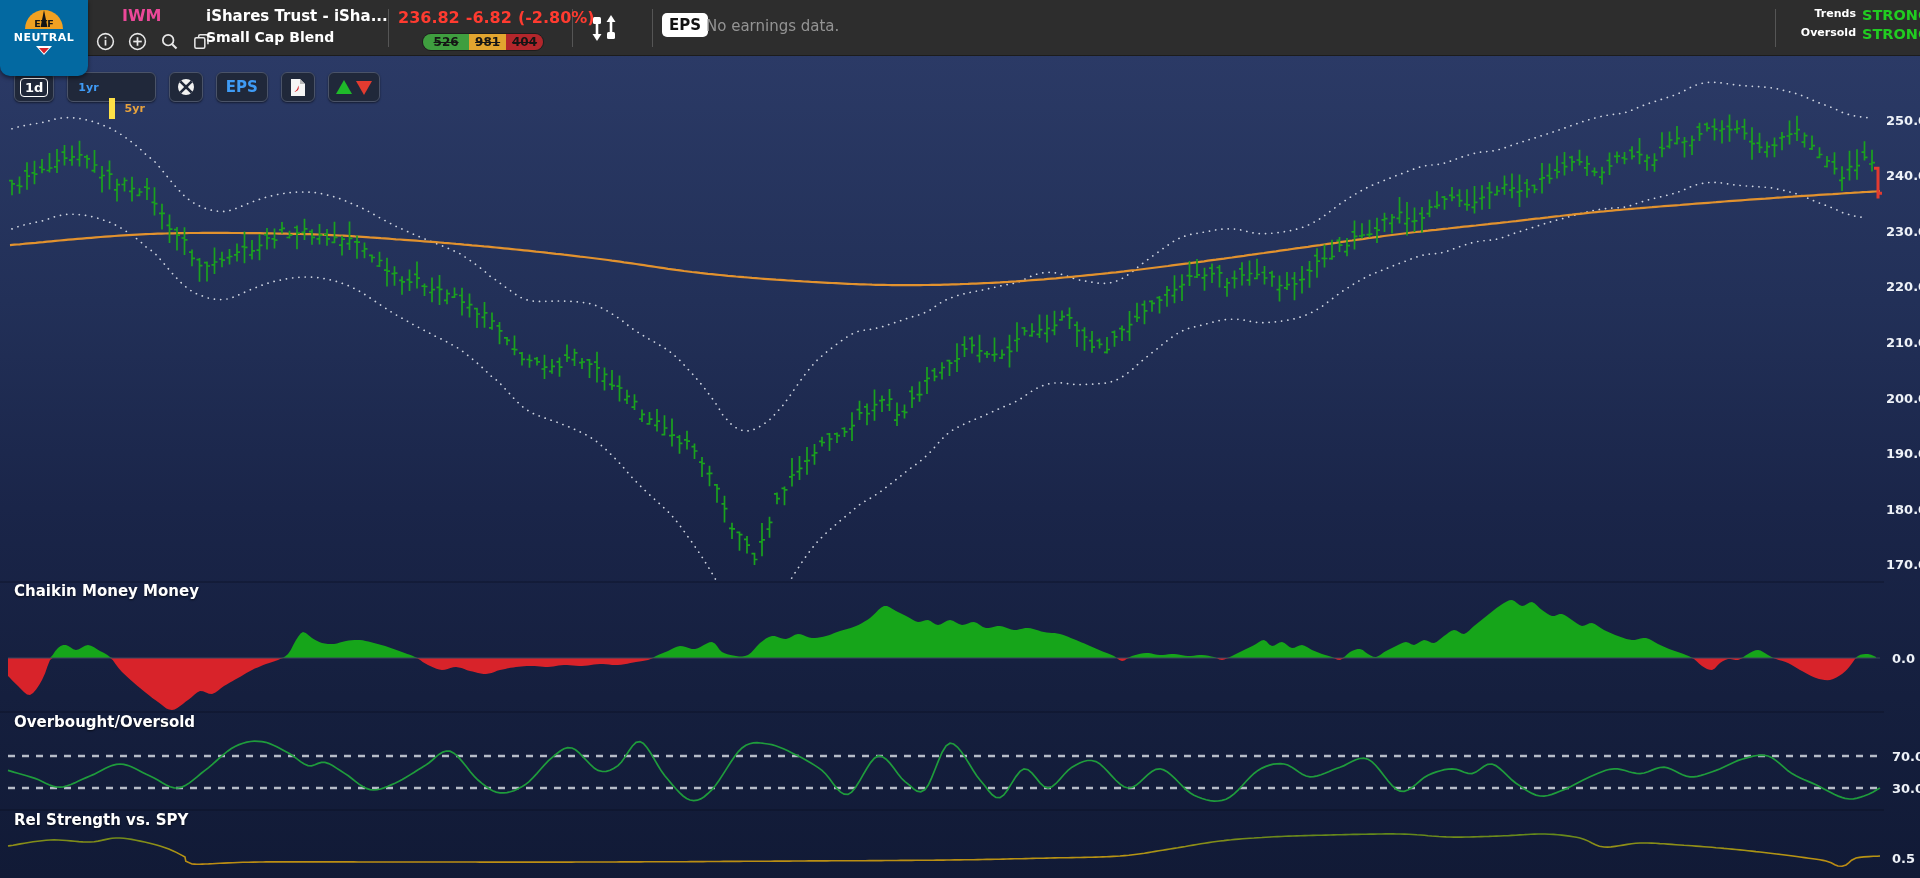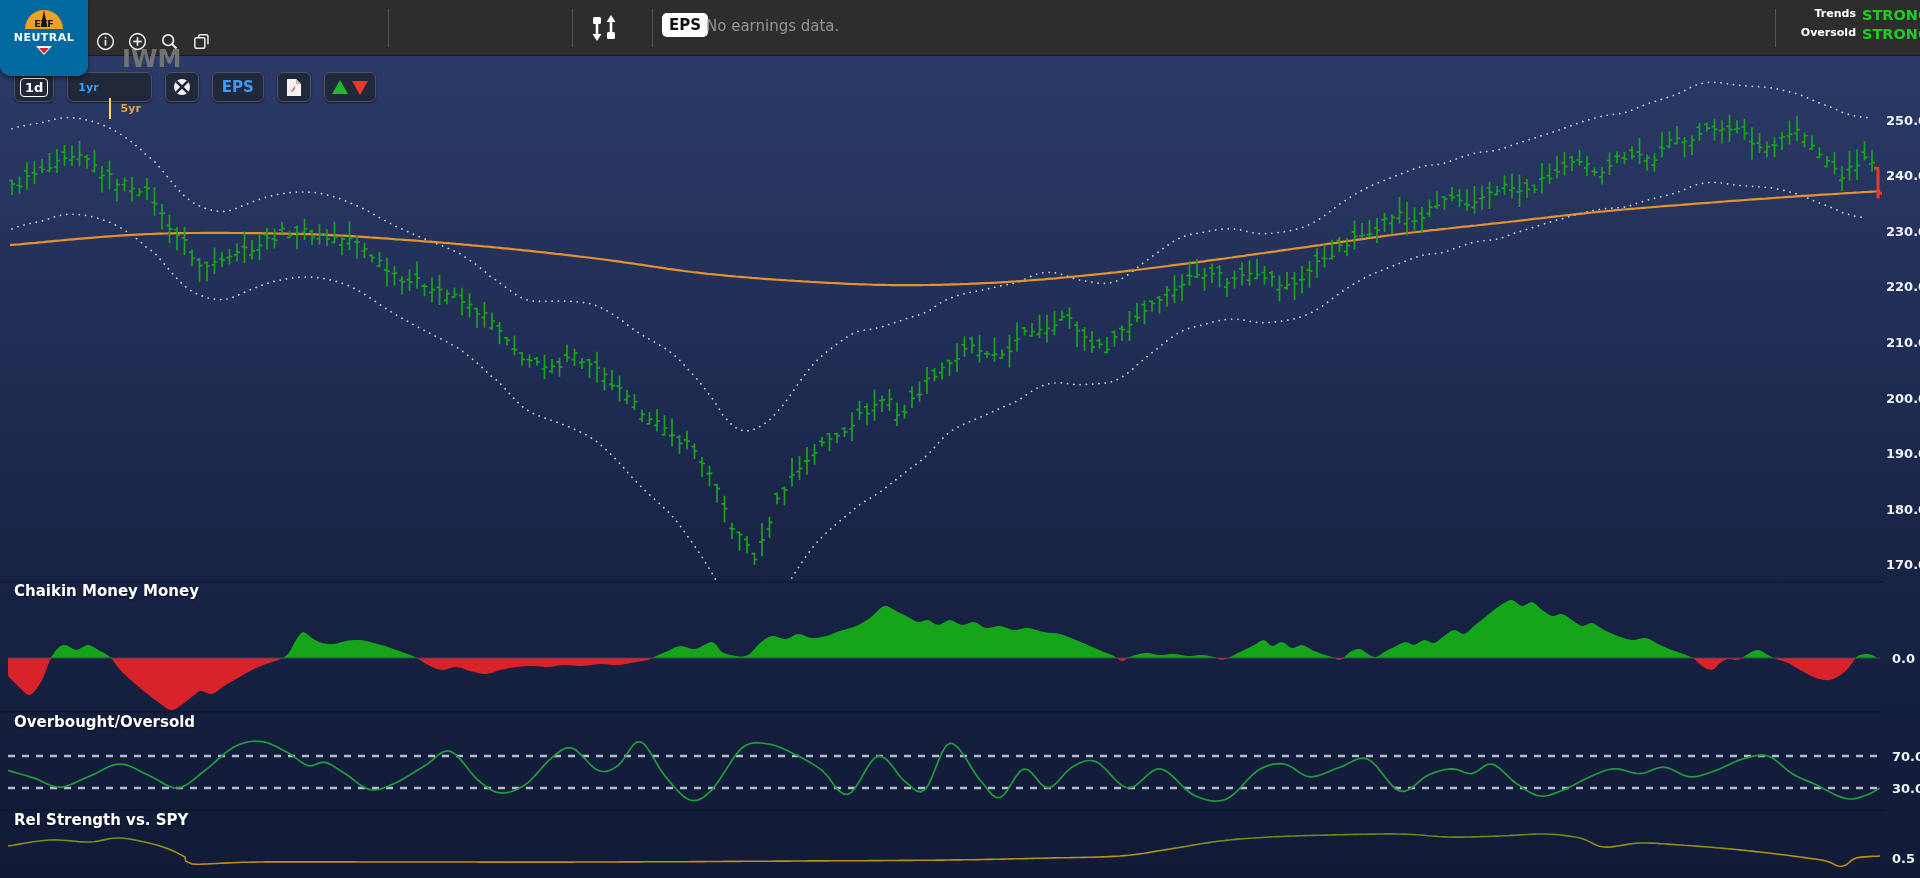--- a/index.html
+++ b/index.html
@@ -8,21 +8,21 @@
   .stage{position:absolute;top:0;left:0;width:1920px;height:878px;}
   #chart{position:absolute;top:0;left:0;}
 
   
   .hdr{position:absolute;top:0;left:0;width:1920px;height:55px;background:#2d2d2d;
        border-bottom:1px solid #1c1c1c;z-index:5;}
   .etfcell{position:absolute;top:0;left:0;width:88px;height:70px;background:#0369a1;
        border-radius:0 0 10px 10px;z-index:7;display:flex;flex-direction:column;
        align-items:center;padding-top:6px;box-shadow:0 2px 4px rgba(0,0,0,.5);}
   .rating{color:#fff;font-weight:bold;font-size:11px;letter-spacing:.5px;margin-top:1px;}
-  .ticker{position:absolute;left:122px;top:6px;color:#737373;font-weight:bold;font-size:24px;z-index:6;margin-top:39px;}
+  .ticker{position:absolute;left:122px;top:6px;color:#ec4899;font-weight:bold;font-size:16px;z-index:6;}
   .hicons{position:absolute;left:96px;top:32px;display:flex;gap:13px;z-index:6;}
   .hicon{width:19px;height:19px;display:flex;align-items:center;justify-content:center;cursor:pointer;}
   .namecol{position:absolute;left:206px;top:7px;z-index:6;}
   .fundname{color:#fff;font-weight:bold;font-size:15px;}
   .fundsub{color:#fff;font-weight:bold;font-size:14px;margin-top:4px;}
   .vdiv{position:absolute;top:9px;width:1px;height:38px;background:#555;z-index:6;}
   .pricecol{position:absolute;left:398px;top:8px;z-index:6;}
   .priceline{font-weight:bold;font-size:16px;color:#ff3b30;white-space:nowrap;}
   .priceline span{margin-right:6px;}
   .pill{display:flex;width:120px;height:16px;border-radius:9px;overflow:hidden;margin:6px 0 0 24px;
@@ -41,21 +41,21 @@
 
   
   .tbar{position:absolute;left:14px;top:72px;display:flex;gap:13px;z-index:4;align-items:center;}
   .tbtn{background:#20283a;border:1px solid #4a5368;border-radius:6px;height:28px;
         display:flex;align-items:center;justify-content:center;cursor:pointer;
         box-shadow:0 1px 2px rgba(0,0,0,.5);color:#fff;}
   .key1d{border:1.5px solid #fff;border-radius:4px;padding:0 4px;font-weight:bold;font-size:13px;
         margin:0 5px;line-height:17px;}
   .seg{display:flex;padding:0;}
   .segitem{padding:4px 10px;font-weight:bold;font-size:11px;}
-  .segitem + .segitem{border-left:2px solid #fde047;margin-top:42px;}
+  .segitem + .segitem{border-left:6px solid #fde047;margin-top:42px;}
   .blue{color:#3f9bf5;}
   .orange{color:#e8a33d;}
   .epsbtn{padding:0 9px;font-weight:bold;font-size:15px;color:#3f9bf5;}
   .iconbtn{width:32px;}
   .tribtn{width:50px;}
 
   
   .plabel{position:absolute;color:#fff;font-weight:bold;font-size:15px;z-index:3;
         text-shadow:0 1px 2px rgba(0,0,0,.65);}
   .axlbl{font-weight:bold;font-size:13px;fill:#eef2f8;}
@@ -167,21 +167,35 @@
         </svg>
     </span>
     <span class="hicon">
       <svg width="19" height="19" viewBox="0 0 20 20">
           <rect x="3" y="6" width="10.5" height="11" rx="1.5" fill="none" stroke="#e8e8e8" stroke-width="1.6"></rect>
           <path d="M7 6V4.5A1.5 1.5 0 0 1 8.5 3H15a1.8 1.8 0 0 1 1.8 1.8V13" fill="none" stroke="#e8e8e8" stroke-width="1.6"></path>
         </svg>
     </span>
   </div>
 
-
+  <div class="namecol">
+    <div class="fundname">iShares Trust - iSha...</div>
+    <div class="fundsub">Small Cap Blend</div>
+  </div>
+
+  <div class="pricecol">
+    <div class="priceline">
+      <span>236.82</span><span>-6.82</span><span>(-2.80%)</span>
+    </div>
+    <div class="pill">
+      <span class="pillseg" style="background:#3f9e3f;flex:1.25">526</span>
+      <span class="pillseg" style="background:#e2a52f">981</span>
+      <span class="pillseg" style="background:#b3262b">404</span>
+    </div>
+  </div>
 
   <div class="cmpbtn">
     <svg width="30" height="30" viewBox="0 0 30 30">
       <rect x="4" y="4" width="8" height="7" rx="1.5" fill="#fff"></rect>
       <line x1="8" y1="11" x2="8" y2="23" stroke="#fff" stroke-width="2.6"></line>
       <polygon points="3.5,21 12.5,21 8,28" fill="#fff"></polygon>
       <rect x="18" y="19" width="8" height="7" rx="1.5" fill="#fff"></rect>
       <line x1="22" y1="7" x2="22" y2="19" stroke="#fff" stroke-width="2.6"></line>
       <polygon points="17.5,9 26.5,9 22,2" fill="#fff"></polygon>
     </svg>

